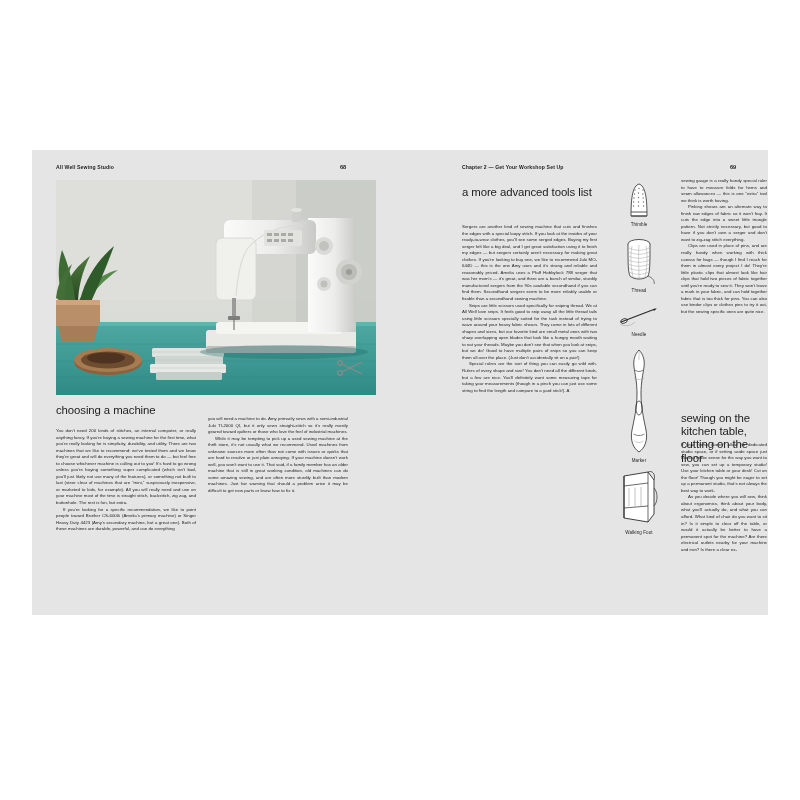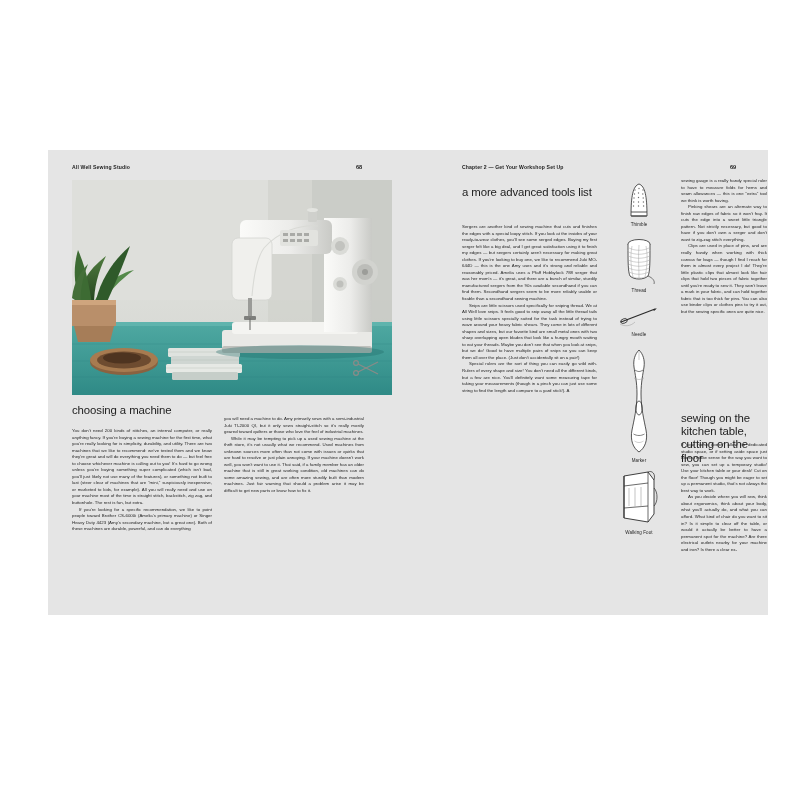--- a/index.html
+++ b/index.html
@@ -21,21 +21,21 @@
     overflow: hidden;
   }
 
   
   .page {
     position: absolute;
     top: 0;
     height: 465px;
     background: #e5e5e5;
   }
-  #page-left  { left: 16px;    width: 368px; }
+  #page-left  { left: 0;    width: 368px; }
   #page-right { left: 368px; width: 368px; }
 
   
   .runhead {
     position: absolute;
     top: 14px;
     font-size: 5.1px;
     font-weight: bold;
     letter-spacing: 0.15px;
     color: #1b1b1b;

